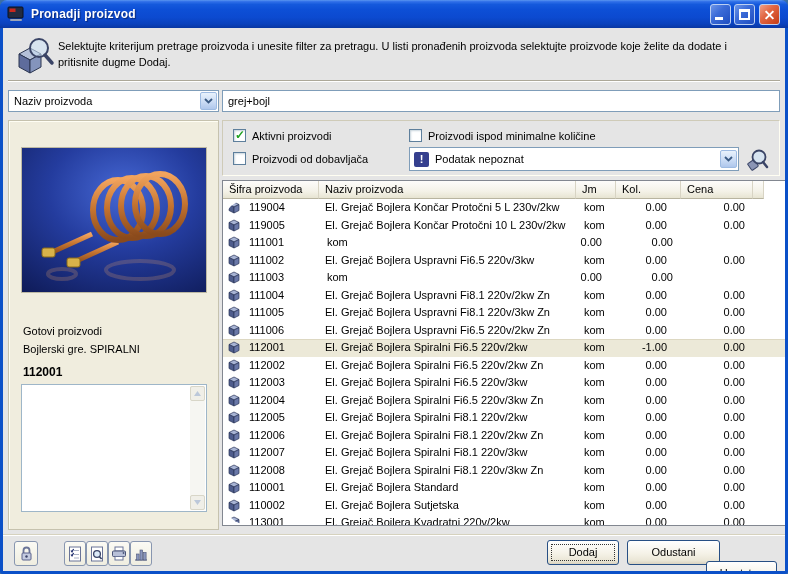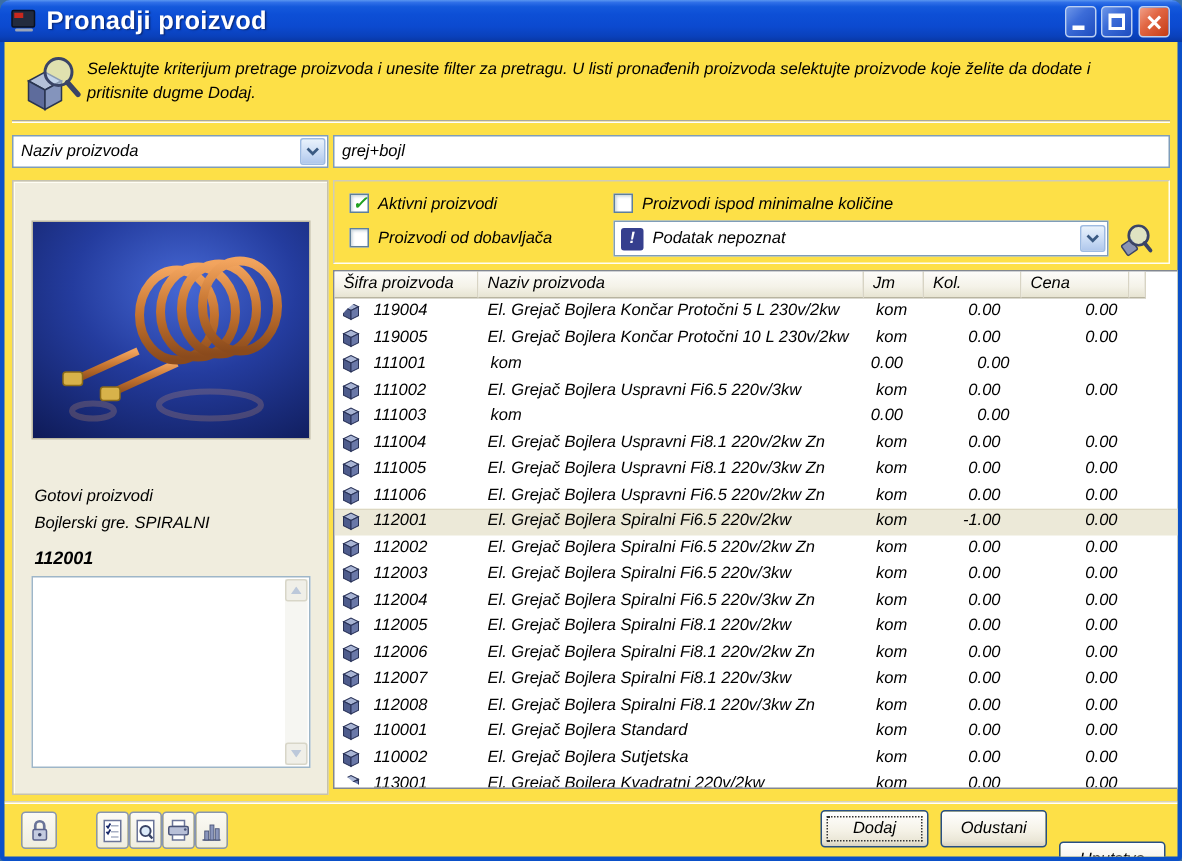--- a/index.html
+++ b/index.html
@@ -8,32 +8,32 @@
 
   
   .window { position:absolute; inset:0; background:#0B50C8; border-radius:8px 8px 3px 3px; }
   .titlebar {
     position:absolute; top:0; left:0; right:0; height:28px;
     border-radius:7px 7px 0 0;
     background:linear-gradient(180deg,#5A96F0 0%,#2F6FE8 6%,#1459DC 16%,#0D4FD6 34%,#0C4AD0 62%,#0A41BC 86%,#0937A2 100%);
     display:flex; align-items:center;
   }
   .titlebar .app-icon { margin-left:7px; width:18px; height:16px; position:relative; }
-  .title-text { color:#fff; font-weight:bold; font-size:17px; margin-left:6px;
+  .title-text { color:#fff; font-weight:bold; font-size:12px; margin-left:6px;
     text-shadow:1px 1px 1px #0a2a7a; letter-spacing:.2px; }
   .caption-btn { position:absolute; top:4px; width:21px; height:21px; border-radius:3px; border:1px solid #BCD0F2; }
   .btn-min { right:57px; } .btn-max { right:33px; }
   .btn-min, .btn-max { background:linear-gradient(135deg,#6D96E8 0%,#3C6CD8 40%,#1E4DC0 100%); }
   .btn-close { right:8px; background:linear-gradient(135deg,#F0A088 0%,#E26744 40%,#C43C16 100%); }
   .btn-min::after { content:""; position:absolute; left:4px; bottom:4px; width:8px; height:3px; background:#fff; }
   .btn-max::after { content:""; position:absolute; inset:4px; border:2px solid #fff; border-top-width:3px; }
   .btn-close::before, .btn-close::after { content:""; position:absolute; left:4px; top:9px; width:11px; height:2px; background:#fff; }
   .btn-close::before { transform:rotate(45deg); } .btn-close::after { transform:rotate(-45deg); }
 
-  .client { position:absolute; top:28px; left:3px; right:3px; bottom:3px; background:#fde047; overflow:hidden;font-style:italic; }
+  .client { position:absolute; top:28px; left:3px; right:3px; bottom:3px; background:#e5e5e5; overflow:hidden; }
 
   
   .hdr-icon { position:absolute; left:10px; top:8px; width:42px; height:42px; }
   .hdr-text { position:absolute; left:55px; top:10px; width:706px; line-height:16px; }
   .separator { position:absolute; left:5px; top:52px; width:772px; height:2px;
     border-top:1px solid #ACA899; border-bottom:1px solid #FFFFFF; }
 
   
   .combo, .textfield { background:#fff; border:1px solid #7F9DB9; height:22px; }
   .criterion-combo { position:absolute; left:5px; top:62px; width:211px; display:flex; align-items:center; }
@@ -110,21 +110,21 @@
   .tool-btn { position:absolute; top:513px; width:24px; height:25px; background:linear-gradient(180deg,#FBFAF4,#EFEDE0);
     border:1px solid #8896B0; border-radius:3px; display:flex; align-items:center; justify-content:center; }
   .lock-btn { left:11px; }
   .tools { position:absolute; left:61px; top:513px; display:flex; }
   .tools .tool-btn { position:static; width:22px; }
   .push-btn { position:absolute; top:512px; height:25px; border:1px solid #274F84; border-radius:3px;
     background:linear-gradient(180deg,#FFFFFF 0%,#F5F2E7 55%,#EAE6D6 85%,#D9D2C0 100%);
     font:inherit; text-align:center; line-height:23px; }
   .btn-dodaj { left:544px; width:72px; position:absolute; }
   .btn-dodaj::after { content:""; position:absolute; inset:3px; border:1px dotted #333; }
-  .btn-odustani { left:624px; width:71px; }
+  .btn-odustani { left:624px; width:93px; }
   .btn-uputstvo { left:703px; width:71px;margin-top:21px; }
 </style>
 </head>
 <body>
 
 <div class="window">
 
   <div class="titlebar">
     <span class="app-icon">
       <svg width="18" height="16" viewBox="0 0 18 16">

